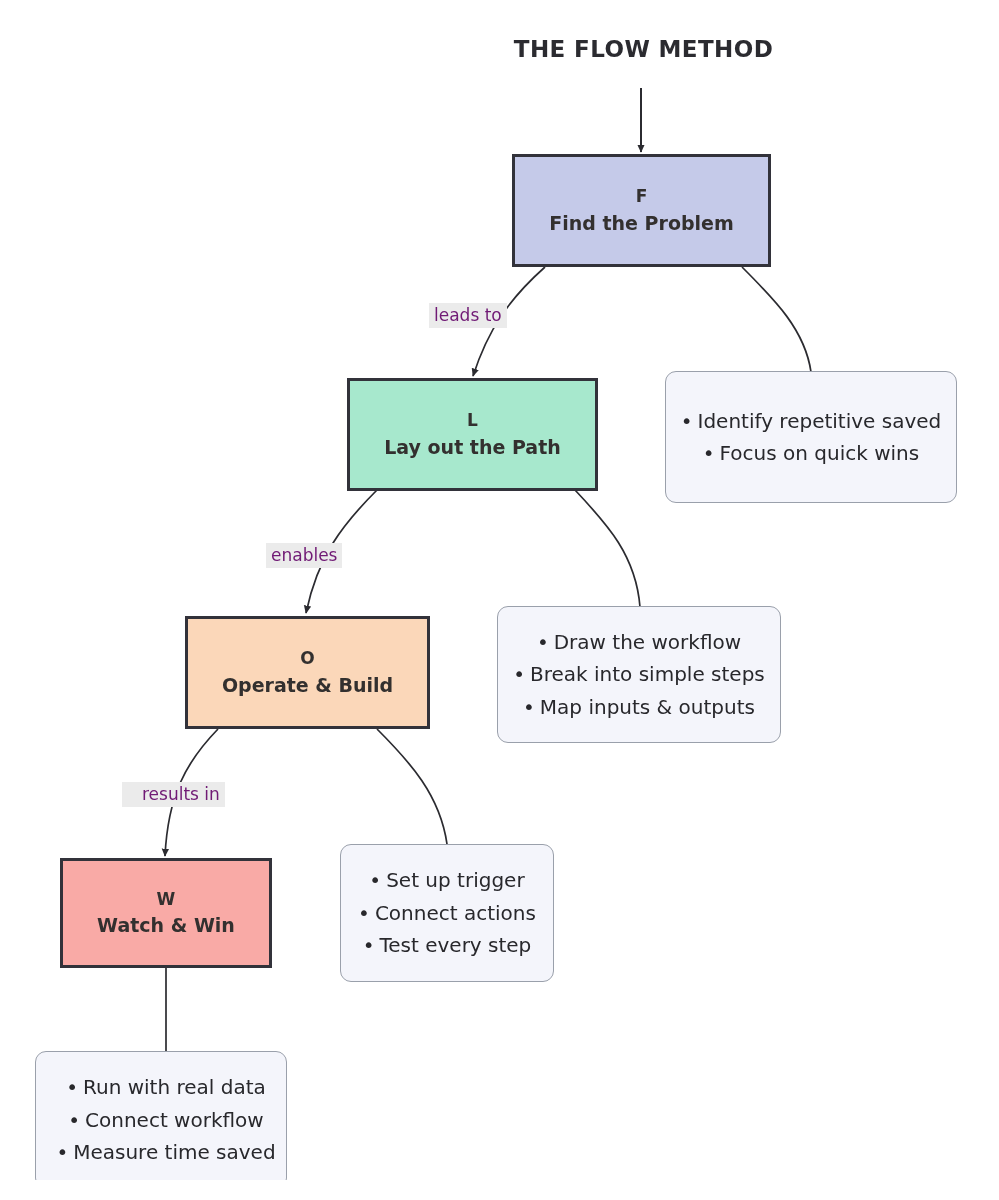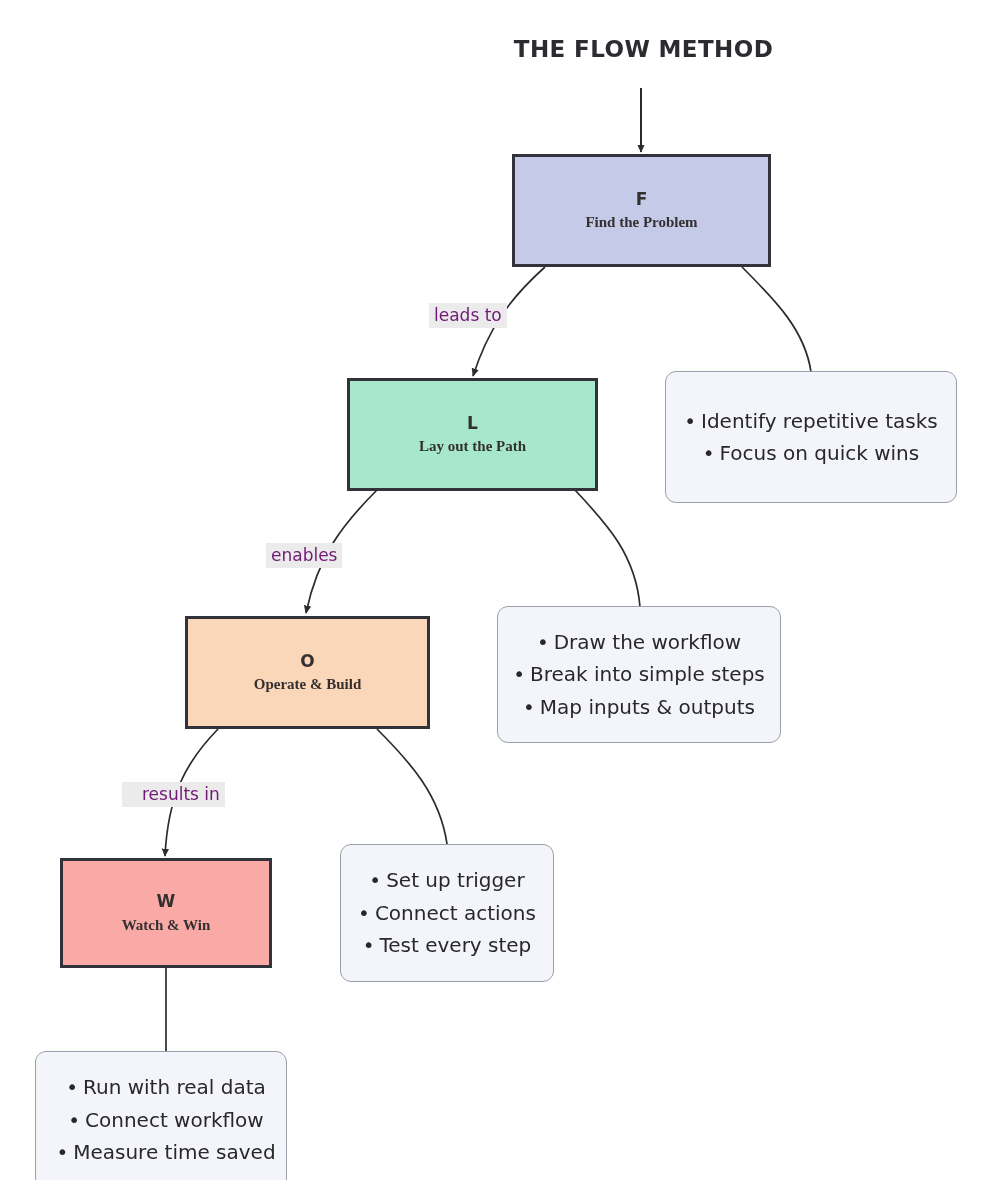--- a/index.html
+++ b/index.html
@@ -49,24 +49,23 @@
     align-items: center;
     justify-content: center;
     color: #33302f;
     line-height: 1.32;
   }
   .stage-letter {
     font-size: 17px;
     font-weight: bold;
   }
   .stage-name {
-    font-size: 15px;
+    font-size: 19px;
     font-weight: bold;
     margin-top: 3px;
-    font-family: Liberation Serif, serif;
   }
 
   
   .detail-box {
     position: absolute;
     box-sizing: border-box;
     background: #f4f5fb;
     border: 1.4px solid #9aa0ab;
     border-radius: 11px;
     display: flex;
@@ -140,21 +139,21 @@
     <div class="stage-name">Operate &amp; Build</div>
   </div>
 
   <div class="stage-node" style="left:60px; top:858px; width:212px; height:110px; background:#f9aaa6;">
     <div class="stage-letter">W</div>
     <div class="stage-name">Watch &amp; Win</div>
   </div>
 
   <div class="detail-box" style="left:665px; top:371px; width:292px; height:132px;">
     <div class="detail-line">
-      <span class="bullet">•</span><span>Identify repetitive tasks</span>
+      <span class="bullet">•</span><span>Identify repetitive saved</span>
     </div>
     <div class="detail-line">
       <span class="bullet">•</span><span>Focus on quick wins</span>
     </div>
   </div>
 
   <div class="detail-box" style="left:497px; top:606px; width:284px; height:137px;">
     <div class="detail-line">
       <span class="bullet">•</span><span>Draw the workflow</span>
     </div>

